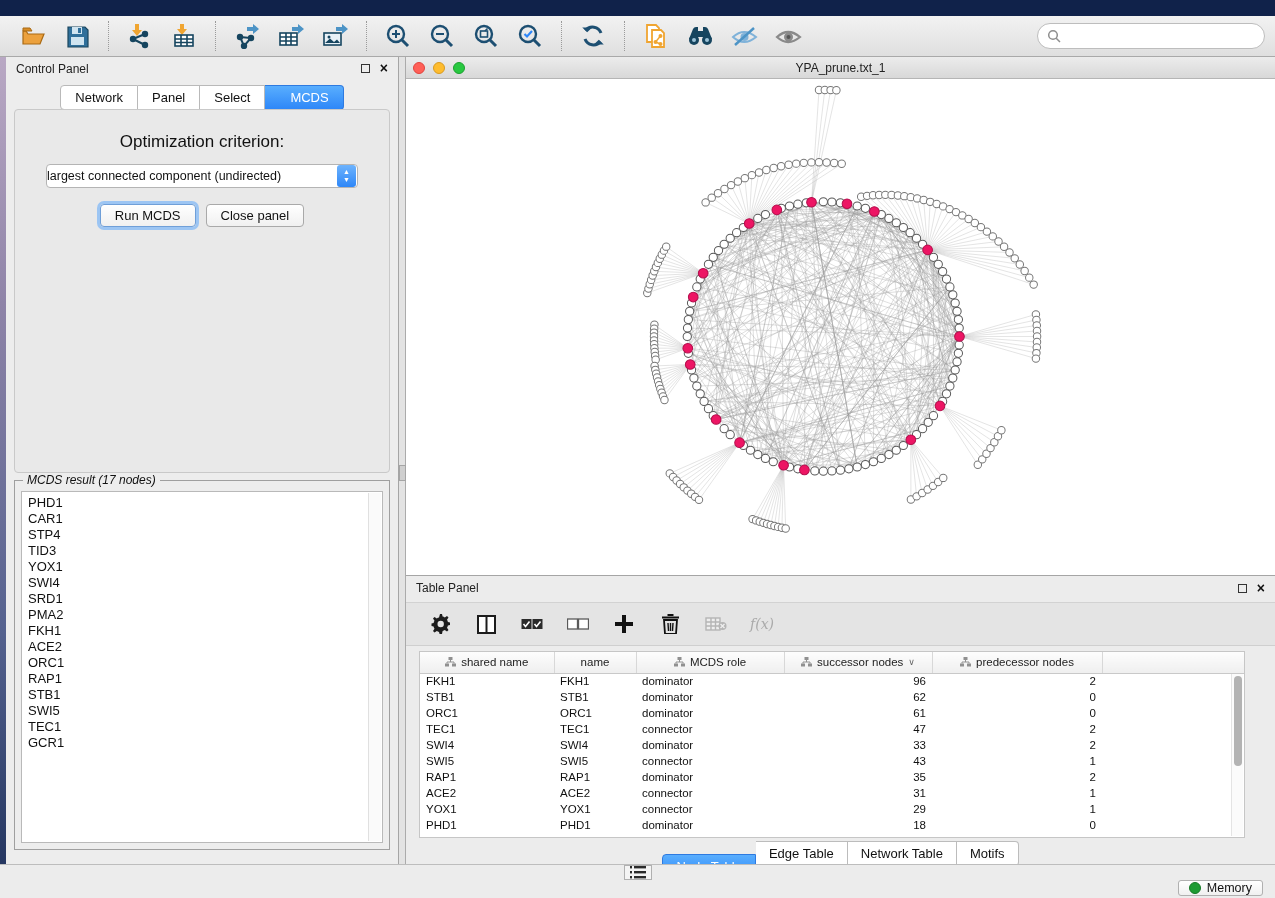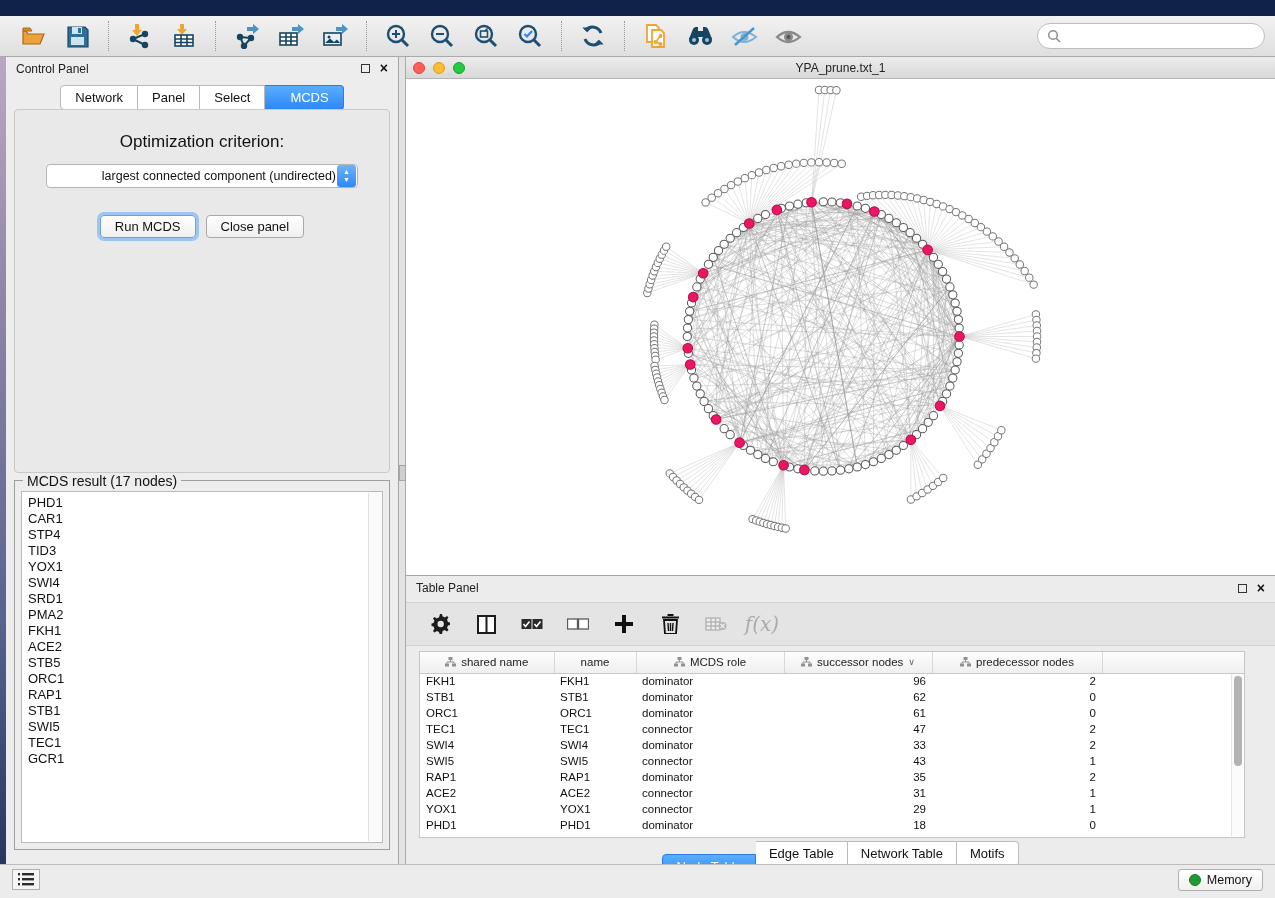--- a/index.html
+++ b/index.html
@@ -42,34 +42,34 @@
   .cp-tab { font-size:13px; padding:4px 14px; background:#fff; border:1px solid #b9b9b9; border-left:none;
     color:#111; }
   .cp-tab:first-child { border-left:1px solid #b9b9b9; border-radius:4px 0 0 4px; }
   .cp-tab:last-child { border-radius:0 4px 4px 0; }
   .cp-tab.active { background:linear-gradient(#59aefe,#2e87f8); color:#fff; border-color:#2e7ae0;padding-left:25px; }
   .cp-content { margin:0 8px; margin-top:-1px; background:#e9e9e9; border:1px solid #c9c9c9;
     border-radius:4px; height:366px; padding-top:22px; text-align:center; }
   .opt-label { font-size:17px; color:#111; margin-bottom:12px; }
   .opt-select { width:312px; height:24px; margin:0 auto; background:#fff; border:1px solid #b4b4b4;
     border-radius:4px; display:flex; align-items:center; overflow:hidden; }
-  .opt-select .val { flex:1; font-size:12.5px; text-align:right; color:#111; }
+  .opt-select .val { flex:1; font-size:12.5px; text-align:left; color:#111; }
   .opt-stepper { width:19px; height:22px; margin:0 1px; background:linear-gradient(#6db3fd,#2e87f8);
     border-radius:3px; color:#fff; font-size:7px; line-height:7px; display:flex; flex-direction:column;
     align-items:center; justify-content:center; gap:1px; }
-  .btn-row { margin-top:27px; display:flex; justify-content:center; gap:10px; }
+  .btn-row { margin-top:16px; display:flex; justify-content:center; gap:10px; }
   .push-btn { font-size:13px; color:#111; background:linear-gradient(#ffffff,#f0f0f0); border:1px solid #a9a9a9;
     border-radius:4px; padding:3px 14px; font-family:"Liberation Sans",sans-serif; }
   .push-btn.focused { box-shadow:0 0 0 3px #9cc5f3; border-color:#6f9fd8; }
 
   
   .mcds-group { margin:8px; margin-top:7px; border:1px solid #9f9f9f; position:relative; height:372px;
     padding:10px 6px 6px 6px; }
-  .mcds-legend { position:absolute; top:-8px; left:8px; background:#ededed; padding:0 4px; font-size:14px;
-    color:#111; }
+  .mcds-legend { position:absolute; top:-8px; left:8px; background:#ededed; padding:0 4px; font-size:12px;
+    color:#111;font-style:italic; }
   .mcds-list { background:#fff; border:1px solid #b9b9b9; height:352px; overflow:hidden; position:relative;
     padding:3px 0 0 6px; }
   .mcds-item { font-size:13px; color:#111; line-height:16px; }
   .mcds-scroll { position:absolute; top:1px; right:1px; bottom:1px; width:13px; background:#fafafa;
     border-left:1px solid #e0e0e0; }
 
   
   .network-window { height:519px; border-bottom:1px solid #a5a5a5; display:flex; flex-direction:column;
     background:#fff; }
   .net-titlebar { height:22px; background:linear-gradient(#ececec,#d8d8d8); border-bottom:1px solid #b5b5b5;
@@ -80,21 +80,21 @@
   .light.yellow { background:#febc2e; border:1px solid #d89b21; }
   .light.green { background:#28c840; border:1px solid #1ca02f; }
   .net-title { position:absolute; left:0; right:0; text-align:center; font-size:12px; color:#222; }
   .net-canvas { flex:1; background:#fff; overflow:hidden; }
 
   
   .table-panel { flex:1; background:#ececec; display:flex; flex-direction:column; min-height:0; }
   .tp-toolbar { height:44px; margin:2px 0 0 0; background:#e4e4e4; border-top:1px solid #d2d2d2;
     border-bottom:1px solid #cfcfcf; display:flex; align-items:center; padding-left:22px; gap:22px; }
   .tp-icon { display:flex; align-items:center; justify-content:center; width:24px; height:24px; }
-  .fx { font-family:"DejaVu Serif", serif; font-style:italic; font-size:20px; color:#aaa; }
+  .fx { font-family:"DejaVu Serif", serif; font-style:italic; font-size:14px; color:#aaa; }
   .tbl-wrap { margin:5px 30px 0 13px; background:#fff; border:1px solid #c6c6c6; height:187px;
     position:relative; overflow:hidden; }
   table.datatable { border-collapse:collapse; width:834px; table-layout:fixed; }
   table.datatable th { height:21px; font-size:11.5px; font-weight:normal; color:#222;
     background:linear-gradient(#fdfdfd,#efefef); border-right:1px solid #d8d8d8; border-bottom:1px solid #c9c9c9;
     text-align:center; white-space:nowrap; overflow:hidden; }
   table.datatable td { height:16px; font-size:11.5px; color:#111; padding:0 6px; white-space:nowrap; }
   td.num { text-align:right; padding-right:18px; }
   .hdr-inner { display:flex; align-items:center; justify-content:center; gap:5px; padding:0 4px; }
   .hier-icon svg { display:block; }
@@ -105,21 +105,21 @@
     border-radius:5px; }
   .tp-tabs { height:30px; display:flex; justify-content:center; align-items:center; }
   .tp-tab { font-size:13px; padding:4px 13px; background:#fff; border:1px solid #bcbcbc; border-left:none;
     color:#111; }
   .tp-tab:first-child { border-left:1px solid #bcbcbc; border-radius:4px 0 0 4px; }
   .tp-tab:last-child { border-radius:0 4px 4px 0; }
   .tp-tab.active { background:linear-gradient(#59aefe,#2e87f8); color:#fff; border-color:#2e7ae0;margin-top:27px; }
 
   
   .statusbar { position:absolute; left:0; right:0; bottom:10px; height:30px; background:#ececec;
-    border-top:1px solid #bdbdbd; display:flex; align-items:center; padding:0 12px; }
+    border-top:1px solid #bdbdbd; display:flex; align-items:center; padding:0 12px;flex-direction:column; }
   .list-btn { width:28px; height:21px; border:1px solid #b0b0b0; background:#f4f4f4; display:flex;
     align-items:center; justify-content:center; }
   .memory-btn { margin-left:auto; height:22px; border:1px solid #b0b0b0; background:linear-gradient(#fff,#f0f0f0);
     border-radius:3px; display:flex; align-items:center; gap:6px; padding:0 10px; font-size:12.5px; color:#111; }
   .memory-dot { width:12px; height:12px; border-radius:50%; background:#1e9b33; border:1px solid #167a26; }
 </style>
 </head>
 <body>
 
 <div class="wallpaper"></div>
@@ -325,21 +325,20 @@
         <div class="mcds-item">PHD1</div>
             <div class="mcds-item">CAR1</div>
             <div class="mcds-item">STP4</div>
             <div class="mcds-item">TID3</div>
             <div class="mcds-item">YOX1</div>
             <div class="mcds-item">SWI4</div>
             <div class="mcds-item">SRD1</div>
             <div class="mcds-item">PMA2</div>
             <div class="mcds-item">FKH1</div>
             <div class="mcds-item">ACE2</div>
-            <div class="mcds-item">STB5</div>
             <div class="mcds-item">ORC1</div>
             <div class="mcds-item">RAP1</div>
             <div class="mcds-item">STB1</div>
             <div class="mcds-item">SWI5</div>
             <div class="mcds-item">TEC1</div>
             <div class="mcds-item">GCR1</div>
           </div>
       </div>
       <div style="height:16px"></div>
     </div>

